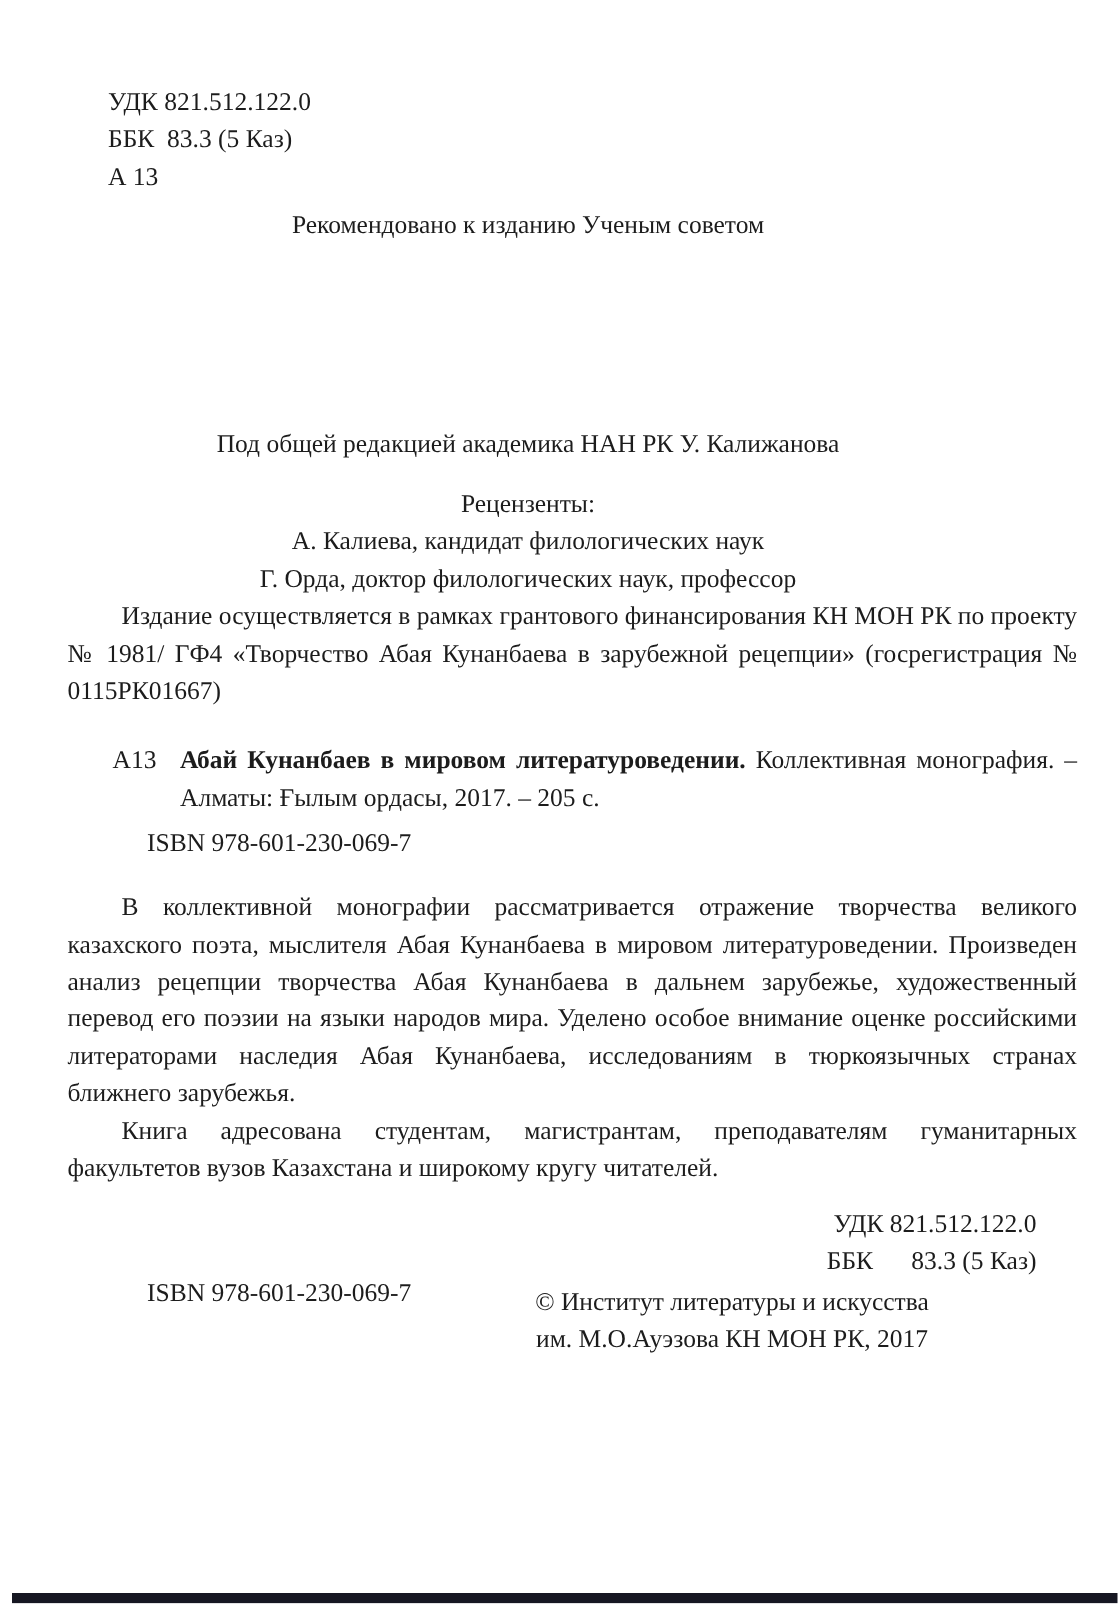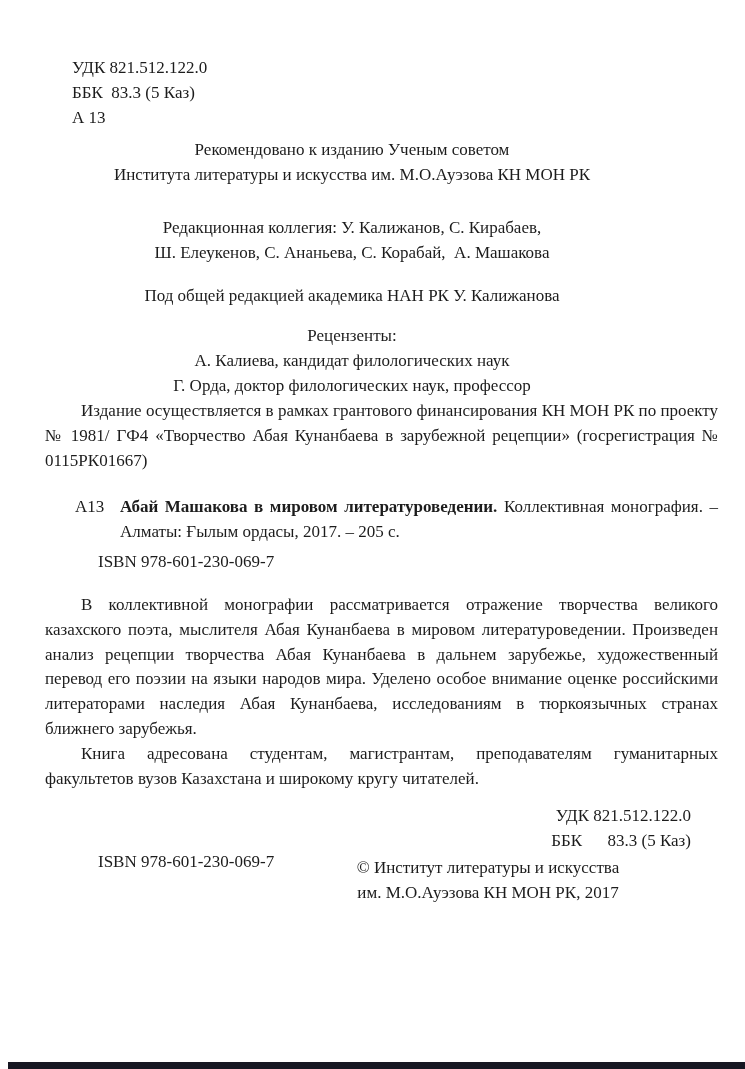--- a/index.html
+++ b/index.html
@@ -82,41 +82,36 @@
 <div class="page" style="color: rgb(28, 28, 28); background: rgb(255, 255, 255); margin-left: 8px;">
 
   <div class="abs codes-top">
     <div>УДК 821.512.122.0</div>
     <div>ББК&nbsp; 83.3 (5 Каз)</div>
     <div>А 13</div>
   </div>
 
   <div class="abs centered-block recommendation">
     <div>Рекомендовано к изданию Ученым советом</div>
-    <div>Института литературы и искусства им. М.О.Ауэзова КН МОН РК</div>
   </div>
 
-  <div class="abs centered-block editorial">
-    <div class="pre">Редакционная коллегия: У. Калижанов, С. Кирабаев,</div>
-    <div class="pre">Ш. Елеукенов, С. Ананьева, С. Корабай,&nbsp; А. Машакова</div>
-  </div>
 
   <div class="abs centered-block general-editor">Под общей редакцией академика НАН РК У. Калижанова</div>
 
   <div class="abs centered-block reviewers">
     <div>Рецензенты:</div>
     <div>А. Калиева, кандидат филологических наук</div>
     <div>Г. Орда, доктор филологических наук, профессор</div>
   </div>
 
   <div class="abs grant-note">Издание осуществляется в рамках грантового финансирования КН МОН РК по проекту № 1981/ ГФ4 «Творчество Абая Кунанбаева в зарубежной рецепции» (госрегистрация № 0115РК01667)</div>
 
   <div class="abs catalog-entry">
     <span class="code">А13</span>
-    <span class="book-title">Абай Машакова в мировом литературоведении.</span><span> Коллективная монография. – Алматы: Ғылым ордасы, 2017. – 205 с.</span>
+    <span class="book-title">Абай Кунанбаев в мировом литературоведении.</span><span> Коллективная монография. – Алматы: Ғылым ордасы, 2017. – 205 с.</span>
   </div>
 
   <div class="abs isbn-top">ISBN 978-601-230-069-7</div>
 
   <div class="abs annotation">
     <p>В коллективной монографии рассматривается отражение творчества великого казахского поэта, мыслителя Абая Кунанбаева в мировом литературоведении. Произведен анализ рецепции творчества Абая Кунанбаева в дальнем зарубежье, художественный перевод его поэзии на языки народов мира. Уделено особое внимание оценке российскими литераторами наследия Абая Кунанбаева, исследованиям в тюркоязычных странах ближнего зарубежья.</p>
     <p>Книга адресована студентам, магистрантам, преподавателям гуманитарных факультетов вузов Казахстана и широкому кругу читателей.</p>
   </div>
 
   <div class="abs codes-bottom">

